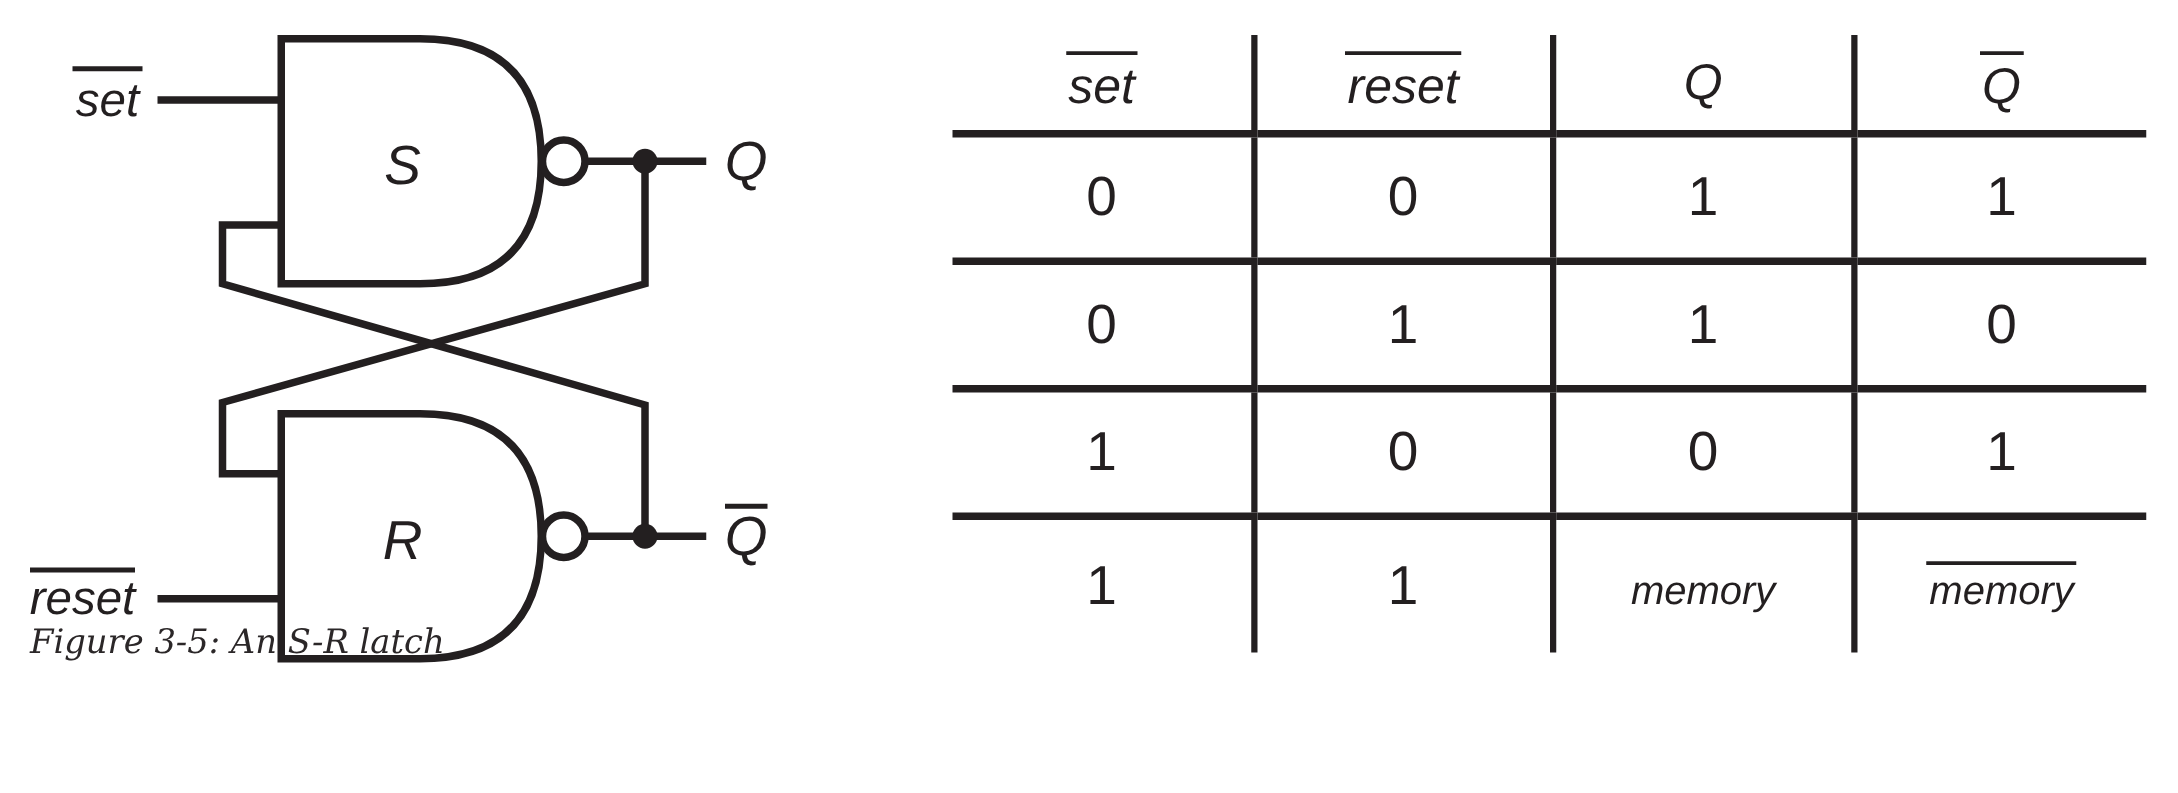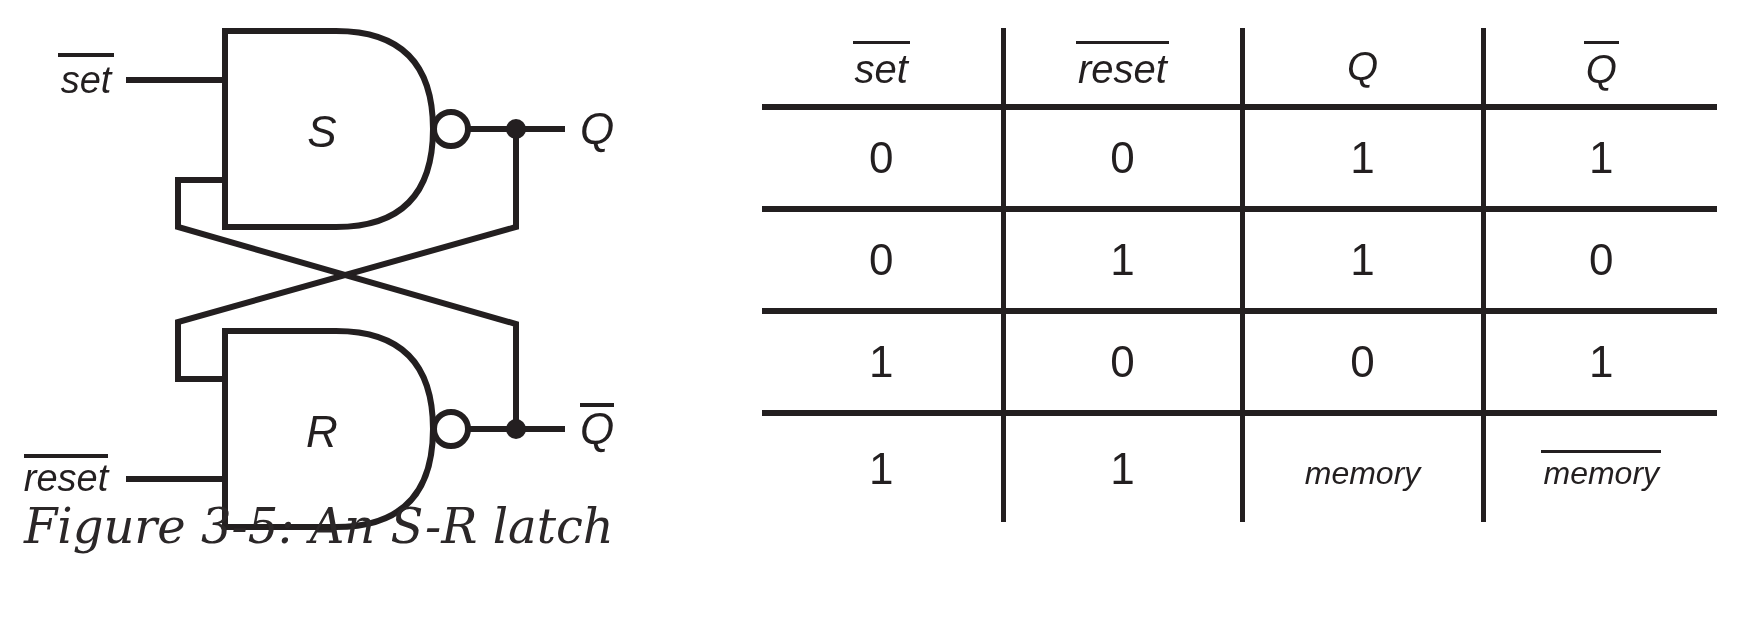--- a/index.html
+++ b/index.html
@@ -60,21 +60,21 @@
   }
   .cell-memory { font-size: 32px; }
 
   
   .caption {
     position: absolute;
     left: 24px;
     top: 498px;
     font-family: "DejaVu Serif", serif;
     font-style: italic;
-    font-size: 48px;
+    font-size: 27px;
     color: #2b2728;
     white-space: nowrap;
   }
 </style>
 </head>
 <body>
 
 <div class="page">
 
   <svg class="circuit-svg" width="660" height="560" viewBox="0 0 660 560">

